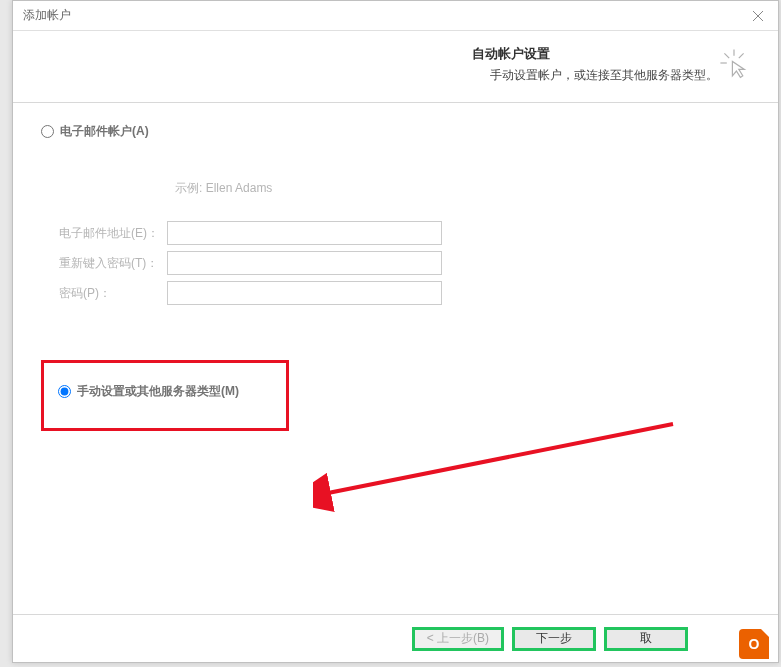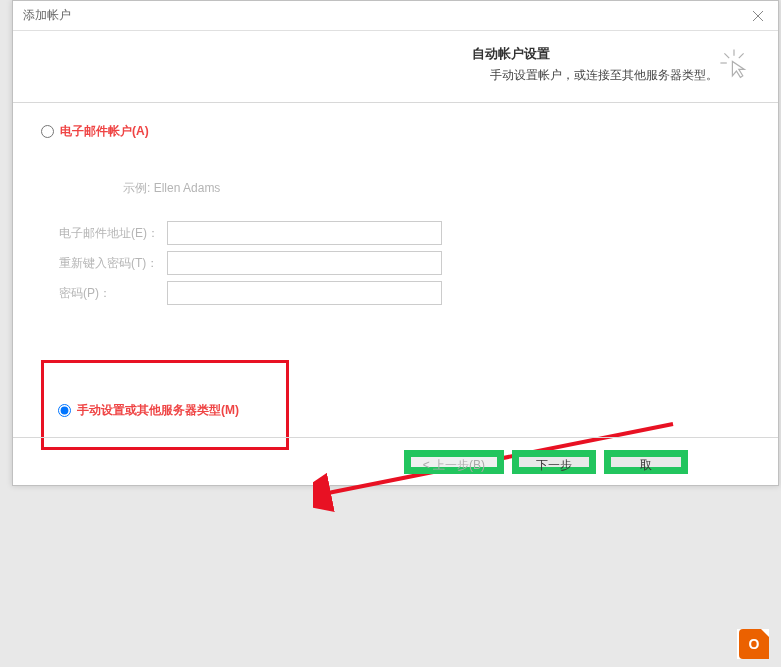--- a/index.html
+++ b/index.html
@@ -14,21 +14,21 @@
       width: 781px;
       height: 667px;
       position: relative;
       overflow: hidden;
     }
     .dialog {
       position: absolute;
       left: 12px;
       top: 0;
       width: 767px;
-      height: 486px;
+      height: 663px;
       background: #fff;
       border: 1px solid #c0c0c0;
       box-shadow: 0 0 6px rgba(0,0,0,0.15);
     }
     .titlebar {
       height: 30px;
       display: flex;
       align-items: center;
       justify-content: space-between;
       padding: 0 0 0 10px;
@@ -90,21 +90,21 @@
       margin-bottom: 10px;
     }
     .radio-input {
       margin-right: 6px;
       width: 13px;
       height: 13px;
     }
     .radio-label {
       font-size: 12px;
       font-weight: bold;
-      color: #ef4444;
+      color: #737373;
     }
     .form-block {
       margin-left: 18px;
       margin-top: 40px;
     }
     .form-row {
       display: flex;
       align-items: center;
       margin-bottom: 6px;
     }
@@ -121,36 +121,35 @@
       padding: 0 6px;
       font-size: 12px;
       color: #b5b5b5;
     }
     .form-input:disabled {
       background: #fff;
     }
     .form-hint {
       font-size: 12px;
       color: #b5b5b5;
-      margin-left: 64px;
+      margin-left: 116px;
       margin-bottom: 24px;
     }
     .form-hint.last {
       margin-bottom: 0;
     }
     .manual-box {
       margin-top: 55px;
       border: 3px solid #e81123;
       padding: 20px 14px 28px 14px;
       width: 248px;
       position: relative;
     }
     .manual-box .radio-row {
       margin-bottom: 0;
-      margin-top: 19px;
     }
     .arrow-svg {
       position: absolute;
       left: 300px;
       top: 415px;
       pointer-events: none;
     }
     .button-bar {
       position: absolute;
       bottom: 0;
@@ -162,21 +161,21 @@
       align-items: center;
       justify-content: flex-end;
       padding-right: 90px;
       gap: 8px;
     }
     .btn {
       height: 24px;
       min-width: 84px;
       padding: 0 12px;
       font-size: 12px;
-      border: 7px solid #22c55e;
+      border: 3px solid #22c55e;
       background: #e9e9e9;
       color: #333;
       cursor: pointer;
     }
     .btn:disabled {
       color: #aaa;
       cursor: default;
       background: #f0f0f0;
     }
     .watermark {

